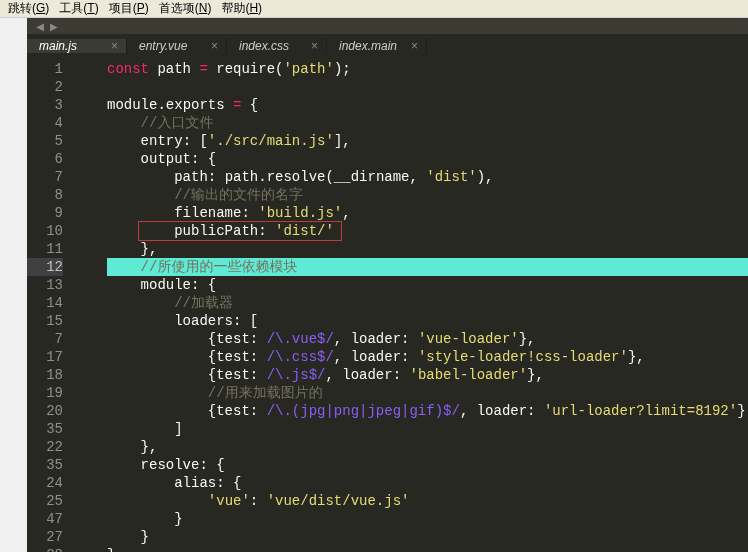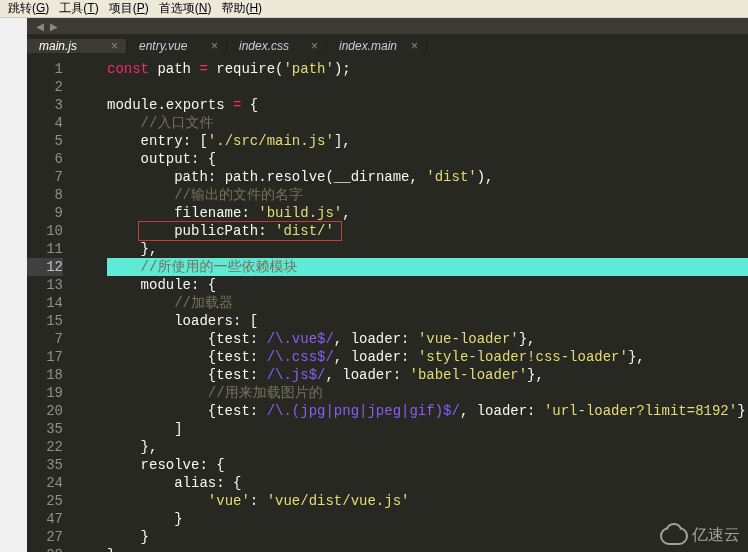--- a/index.html
+++ b/index.html
@@ -101,17 +101,13 @@
         <div class="ln">22</div>
         <div class="ln">35</div>
         <div class="ln">24</div>
         <div class="ln">25</div>
         <div class="ln">47</div>
         <div class="ln">27</div>
         <div class="ln">28</div>
       </div>
     <div class="code"><div class="line"><span class="kw">const</span><span class="plain"> path </span><span class="kw">=</span><span class="plain"> </span><span class="plain">require</span><span class="punc">(</span><span class="str">'path'</span><span class="punc">);</span></div><div class="line"></div><div class="line"><span class="plain">module</span><span class="punc">.</span><span class="plain">exports</span><span class="plain"> </span><span class="kw">=</span><span class="punc"> {</span></div><div class="line"><span class="plain">    </span><span class="cmt">//入口文件</span></div><div class="line"><span class="plain">    entry</span><span class="punc">:</span><span class="punc"> [</span><span class="str">'./src/main.js'</span><span class="punc">],</span></div><div class="line"><span class="plain">    output</span><span class="punc">:</span><span class="punc"> {</span></div><div class="line"><span class="plain">        path</span><span class="punc">:</span><span class="plain"> path</span><span class="punc">.</span><span class="plain">resolve</span><span class="plain">(__dirname, </span><span class="str">'dist'</span><span class="punc">),</span></div><div class="line"><span class="plain">        </span><span class="cmt">//输出的文件的名字</span></div><div class="line"><span class="plain">        filename</span><span class="punc">:</span><span class="plain"> </span><span class="str">'build.js'</span><span class="punc">,</span></div><div class="line"><span class="plain">        publicPath</span><span class="punc">:</span><span class="plain"> </span><span class="str">'dist/'</span></div><div class="line"><span class="punc">    },</span></div><div class="line hl"><span class="plain">    </span><span class="cmt">//所使用的一些依赖模块</span></div><div class="line"><span class="plain">    module</span><span class="punc">:</span><span class="punc"> {</span></div><div class="line"><span class="plain">        </span><span class="cmt">//加载器</span></div><div class="line"><span class="plain">        loaders</span><span class="punc">:</span><span class="punc"> [</span></div><div class="line"><span class="plain">            {test</span><span class="punc">:</span><span class="plain"> </span><span class="re">/\.vue$/</span><span class="plain">, loader</span><span class="punc">:</span><span class="plain"> </span><span class="str">'vue-loader'</span><span class="punc">},</span></div><div class="line"><span class="plain">            {test</span><span class="punc">:</span><span class="plain"> </span><span class="re">/\.css$/</span><span class="plain">, loader</span><span class="punc">:</span><span class="plain"> </span><span class="str">'style-loader!css-loader'</span><span class="punc">},</span></div><div class="line"><span class="plain">            {test</span><span class="punc">:</span><span class="plain"> </span><span class="re">/\.js$/</span><span class="plain">, loader</span><span class="punc">:</span><span class="plain"> </span><span class="str">'babel-loader'</span><span class="punc">},</span></div><div class="line"><span class="plain">            </span><span class="cmt">//用来加载图片的</span></div><div class="line"><span class="plain">            {test</span><span class="punc">:</span><span class="plain"> </span><span class="re">/\.(jpg|png|jpeg|gif)$/</span><span class="plain">, loader</span><span class="punc">:</span><span class="plain"> </span><span class="str">'url-loader?limit=8192'</span><span class="punc">}</span></div><div class="line"><span class="punc">        ]</span></div><div class="line"><span class="punc">    },</span></div><div class="line"><span class="plain">    resolve</span><span class="punc">:</span><span class="punc"> {</span></div><div class="line"><span class="plain">        alias</span><span class="punc">:</span><span class="punc"> {</span></div><div class="line"><span class="plain">            </span><span class="str">'vue'</span><span class="punc">:</span><span class="plain"> </span><span class="str">'vue/dist/vue.js'</span></div><div class="line"><span class="punc">        }</span></div><div class="line"><span class="punc">    }</span></div><div class="line"><span class="punc">}</span></div><div class="highlight-box" style="top: 163px; left: 63.2px; width: 204px; height: 20px;"></div></div>
   </div>
-  <div class="watermark">
-    <span class="cloud"></span>
-    <span>亿速云</span>
-  </div>
 </div>
 
 </body></html>

